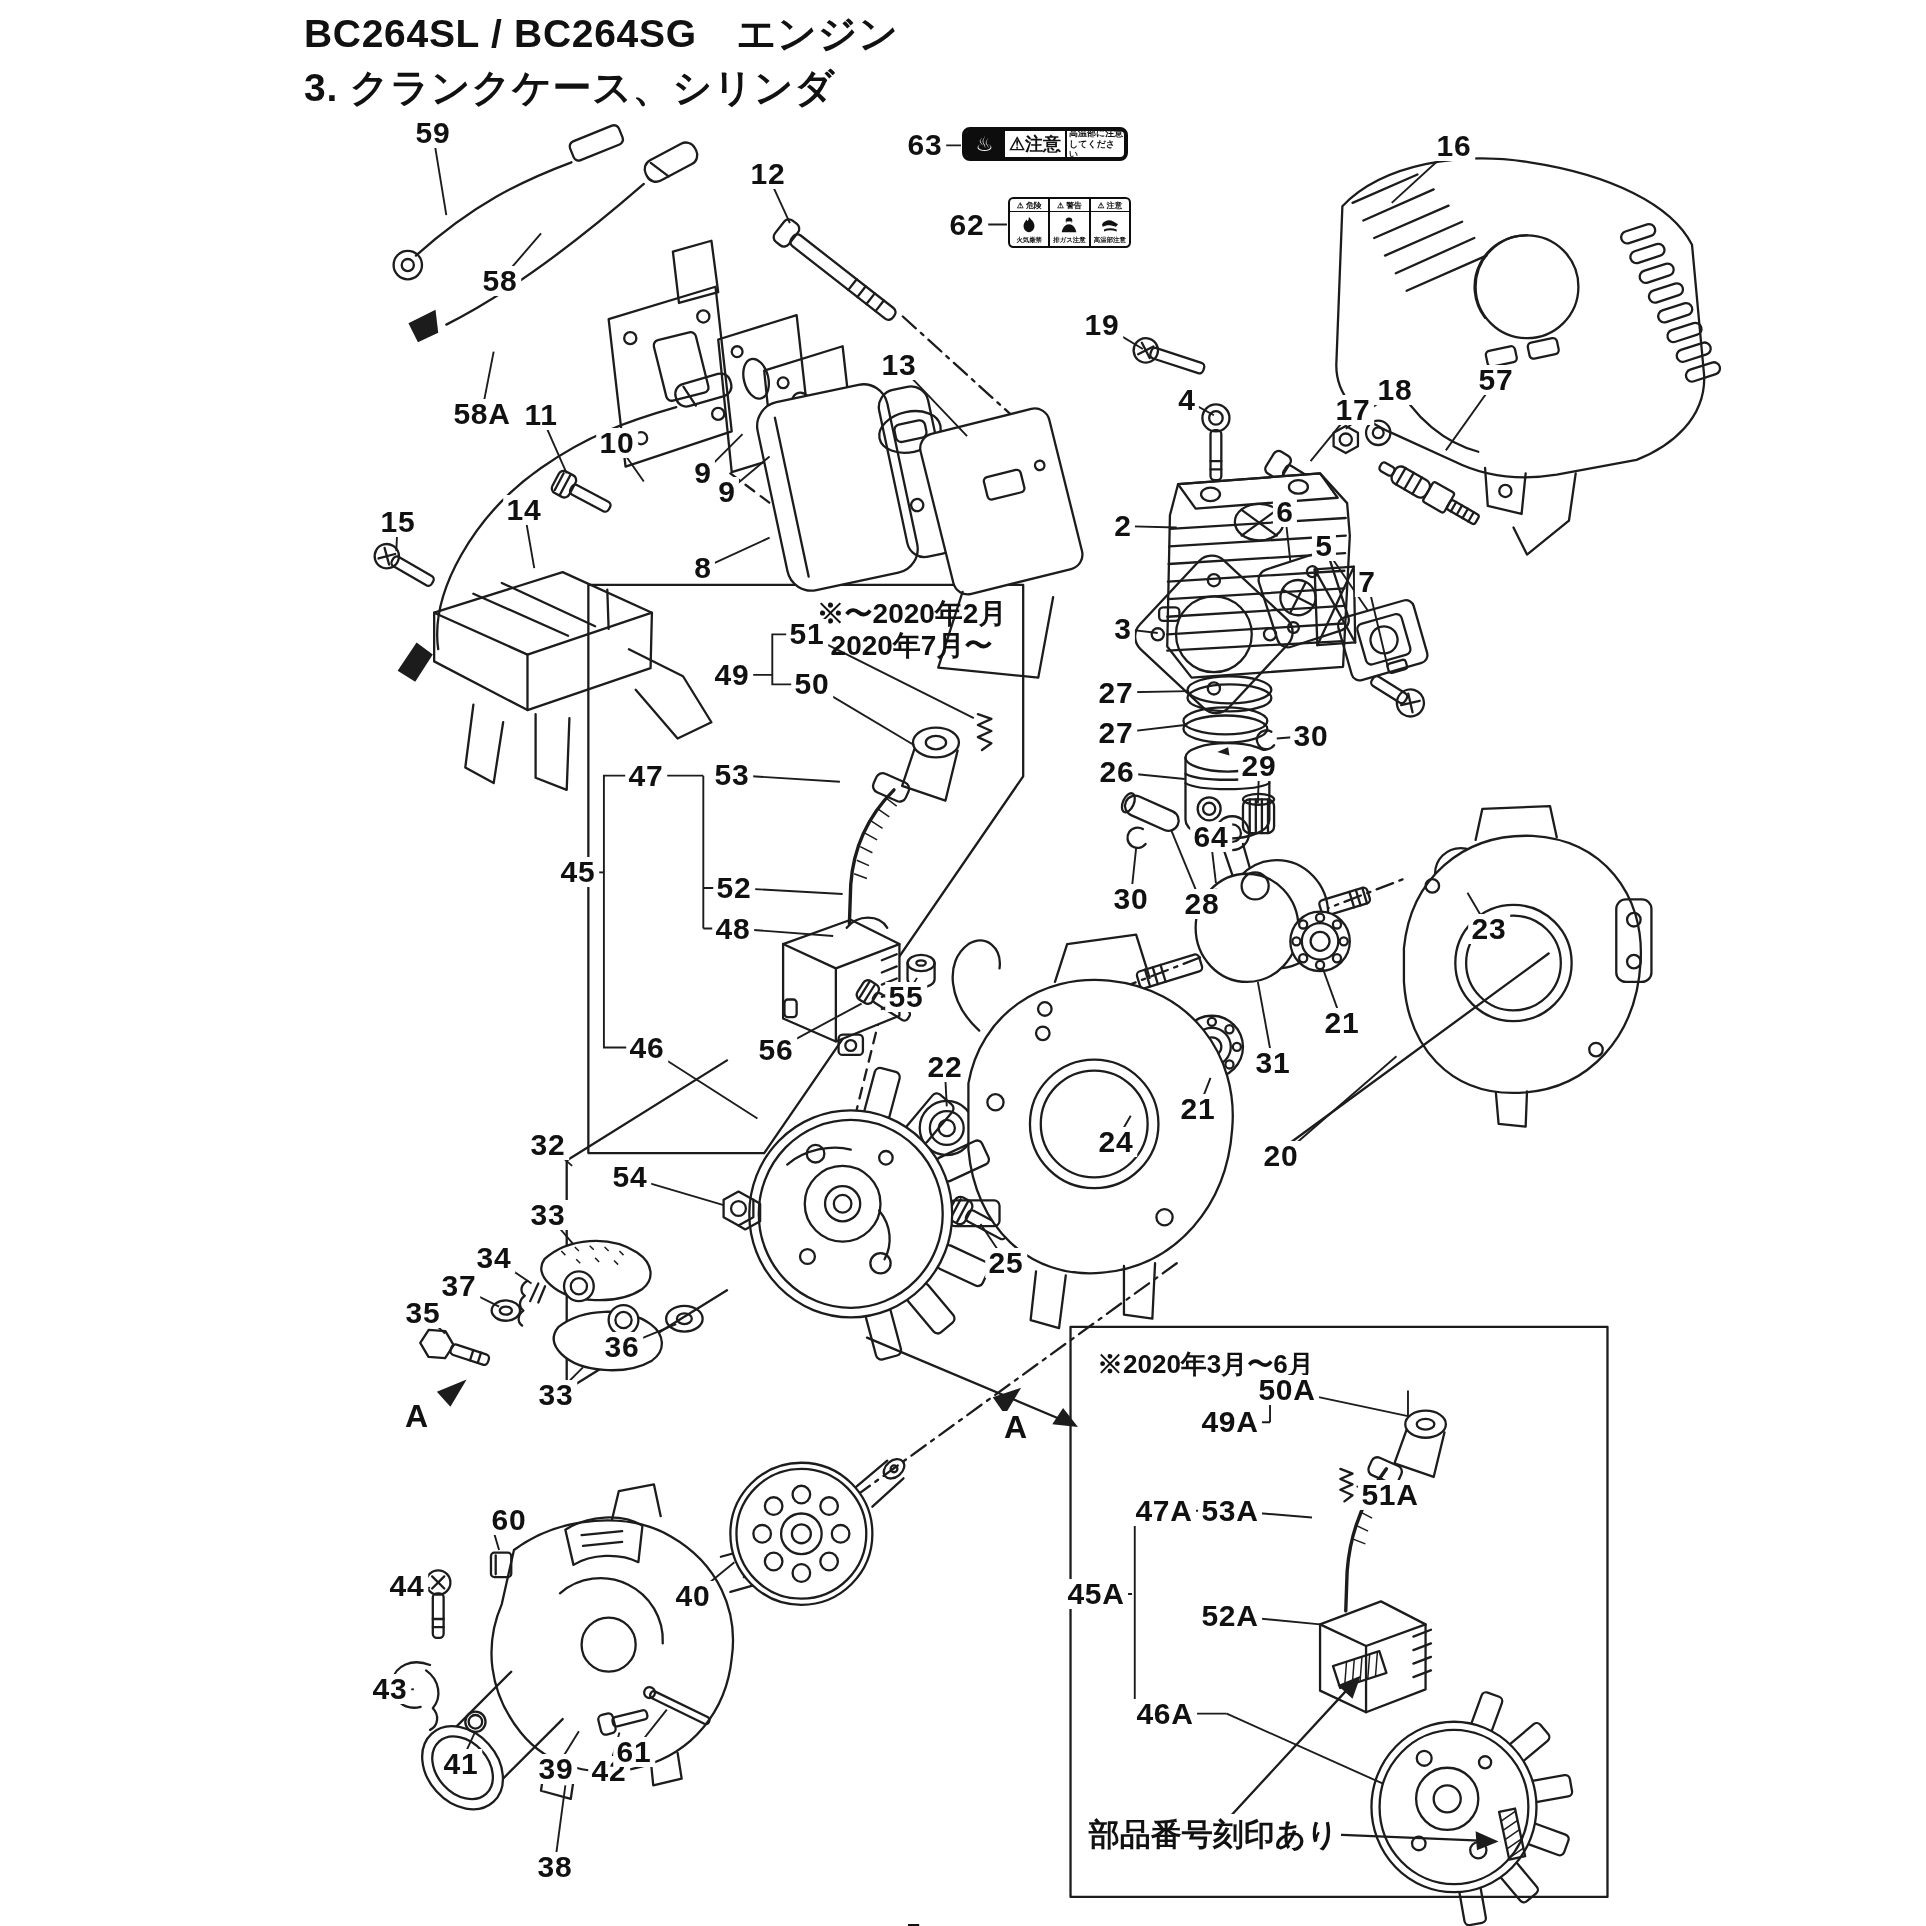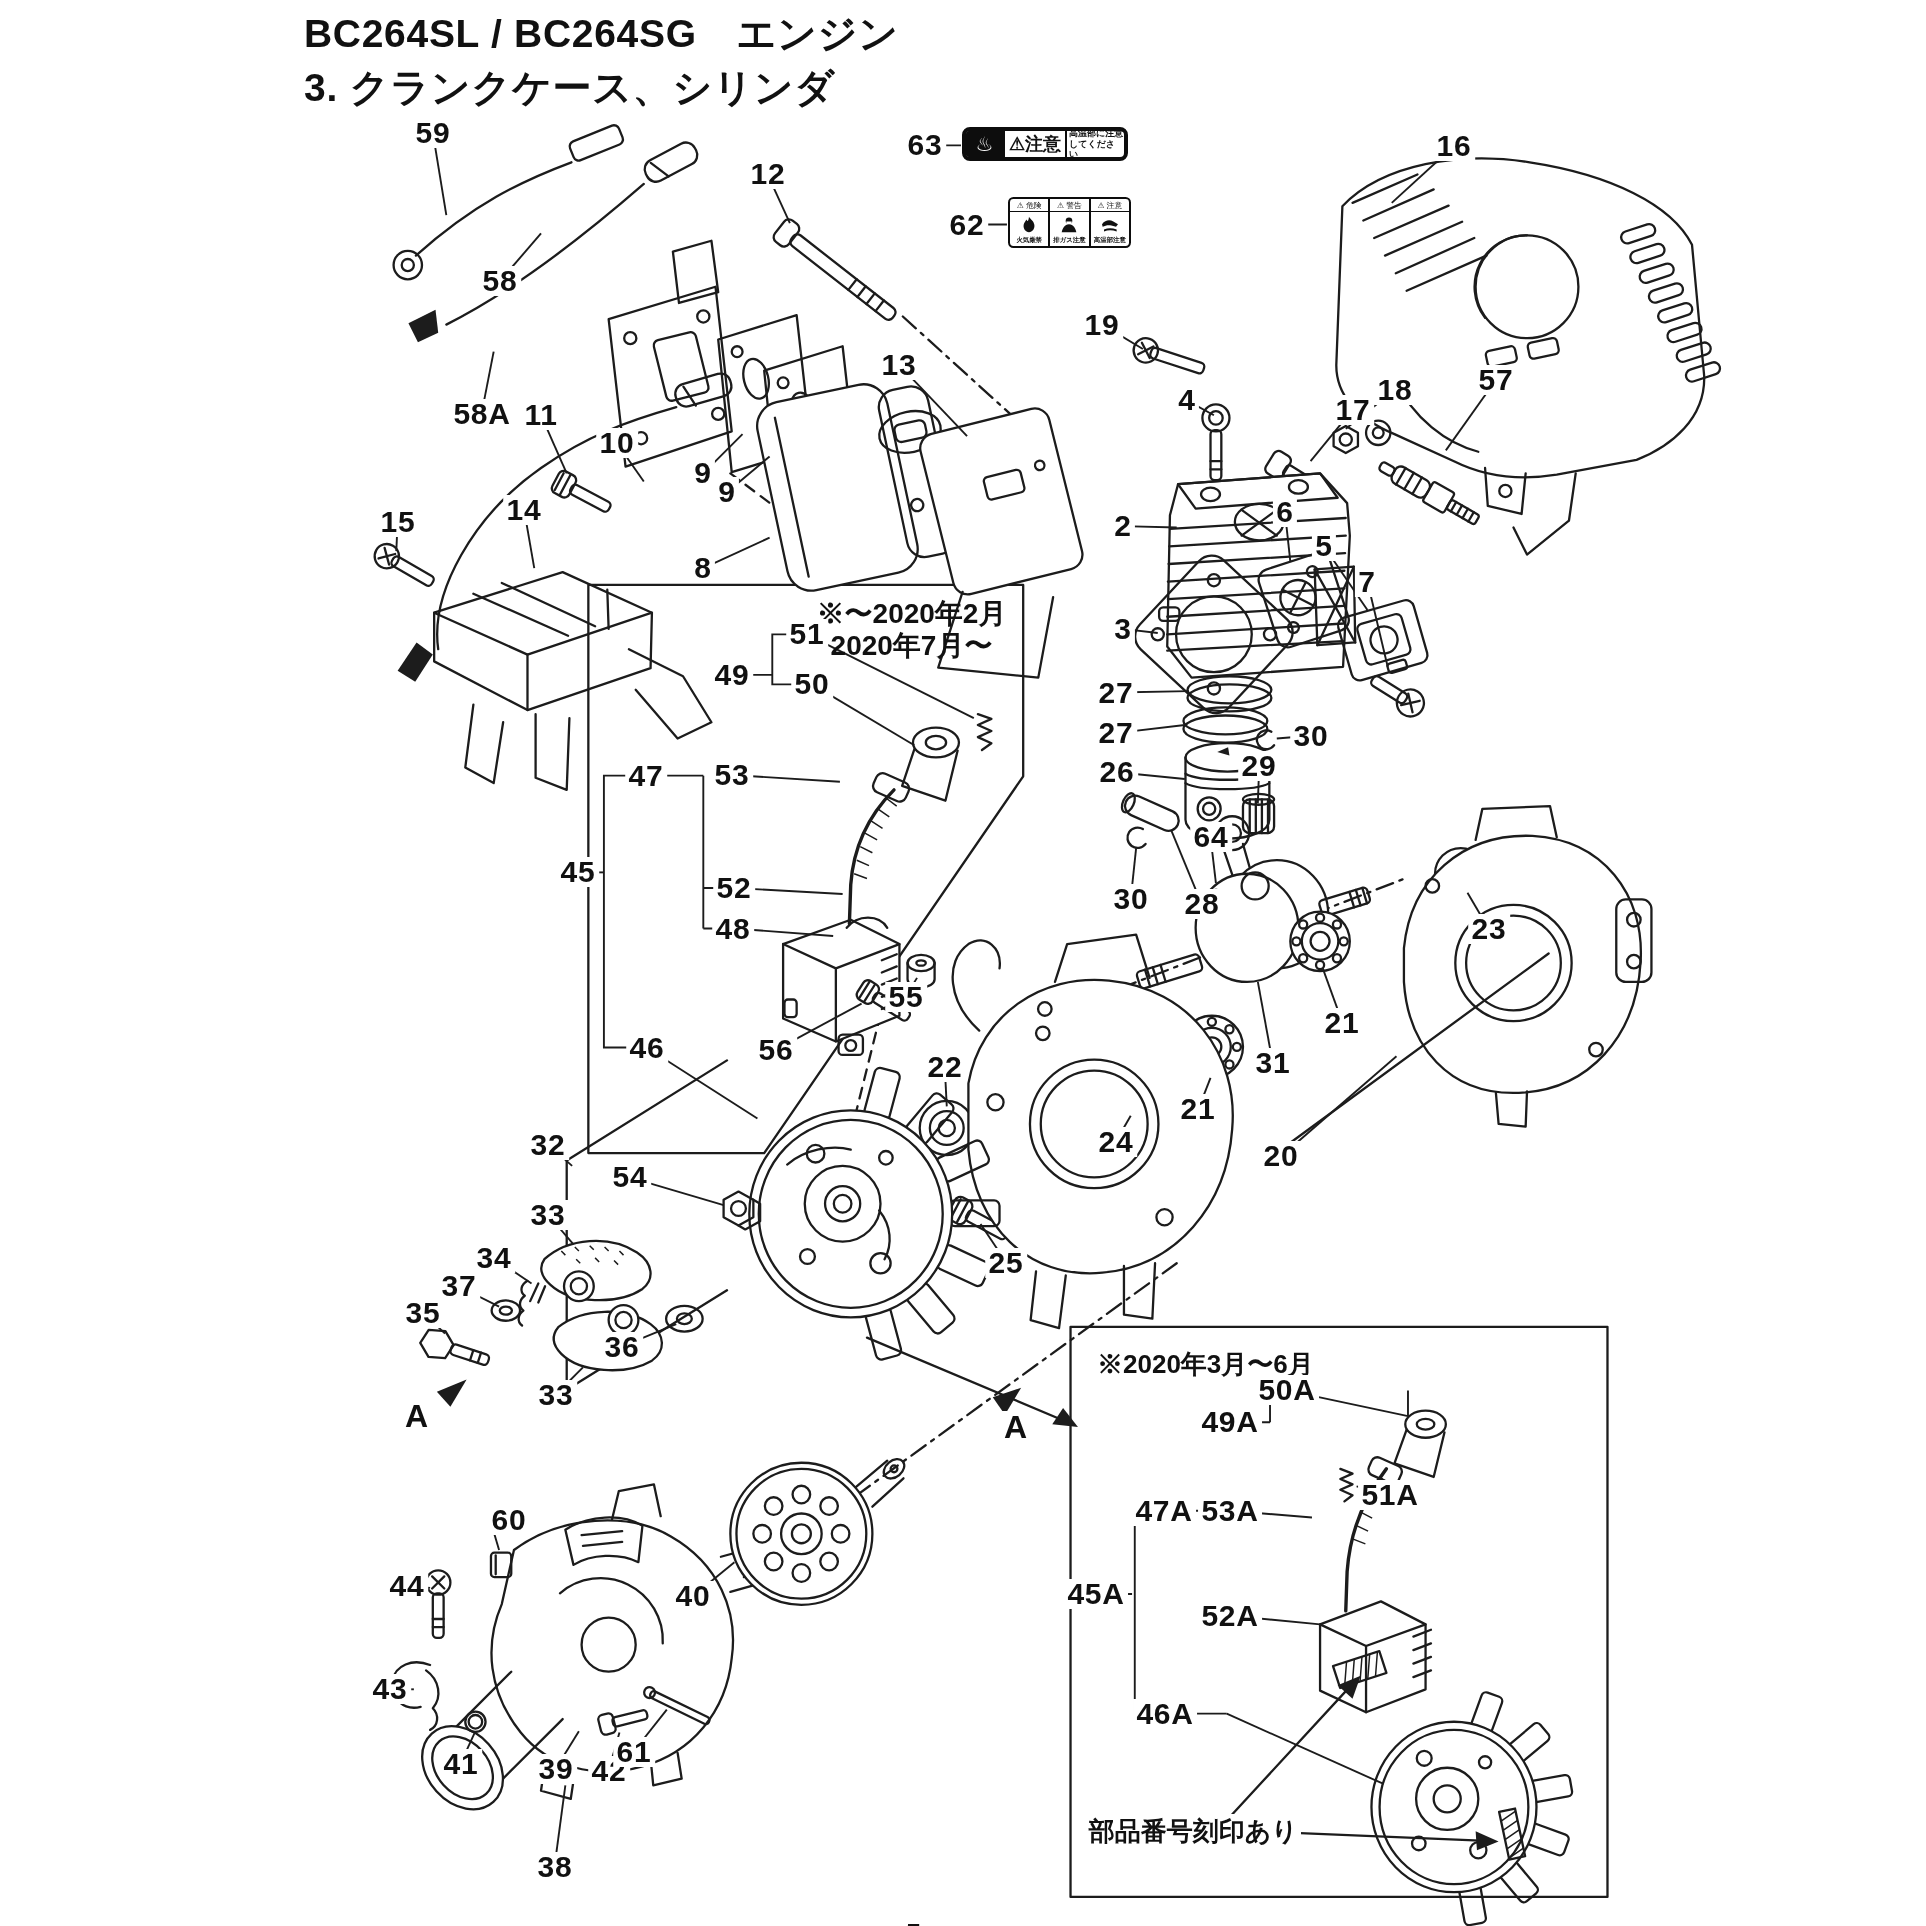--- a/index.html
+++ b/index.html
@@ -17,37 +17,37 @@
   .ldr{stroke:#1c1c1c;stroke-width:2.8;fill:none;}
   #labels-layer{position:absolute;left:0;top:0;width:100%;height:100%;}
   .plabel{position:absolute;transform:translate(-50%,-50%);background:#fff;padding:0 3.4px;
           font-size:30px;font-weight:700;letter-spacing:0.7px;white-space:nowrap;line-height:1;}
   .marker{font-size:32px;}
   .title{position:absolute;left:304px;top:6.8px;font-size:39px;font-weight:600;line-height:1.38;
          letter-spacing:0.7px;}
   .notebox-main{position:absolute;left:795px;top:598px;width:233px;text-align:center;
          font-size:28px;font-weight:700;line-height:1.15;}
   .note-inset-period{position:absolute;left:1097px;top:1347px;font-size:26px;font-weight:700;}
-  .note-inset-stamp{position:absolute;left:1086px;top:1814px;font-size:26px;font-weight:700;background:#fff;padding:0 2.7px;}
+  .note-inset-stamp{position:absolute;left:1086px;top:1814px;font-size:31px;font-weight:700;background:#fff;padding:0 2.7px;}
   .footer{position:absolute;left:906px;top:1919px;font-size:27px;font-weight:700;}
   
   .wl63{position:absolute;left:962px;top:127px;width:166px;height:34px;border:4px solid #0d0d0d;
         border-radius:8px;display:flex;align-items:stretch;background:#fff;box-sizing:border-box;}
   .wl63 .c1{width:37px;background:#0d0d0d;color:#fff;display:flex;align-items:center;justify-content:center;
         font-size:20px;border-radius:2.7px 0 0 2.7px;}
   .wl63 .c2{flex:0 0 60px;display:flex;align-items:center;justify-content:center;font-size:18px;font-weight:700;
         border-left:2.7px solid #0d0d0d;}
   .wl63 .c3{flex:1;border-left:2.7px solid #0d0d0d;display:flex;flex-direction:column;justify-content:center;
         font-size:9px;font-weight:700;line-height:1.15;padding-left:2px;}
   
   .wl62{position:absolute;left:1008px;top:197px;width:123px;height:51px;border:2.7px solid #0d0d0d;border-radius:5.4px;
         display:flex;background:#fff;box-sizing:border-box;}
   .wl62 .panel{flex:1;display:flex;flex-direction:column;border-right:2px solid #0d0d0d;}
   .wl62 .panel:last-child{border-right:none;}
-  .wl62 .hd{font-size:7.8px;font-weight:400;text-align:center;border-bottom:1.4px solid #0d0d0d;padding:0.7px 0;}
+  .wl62 .hd{font-size:7.8px;font-weight:700;text-align:center;border-bottom:1.4px solid #0d0d0d;padding:0.7px 0;}
   .wl62 .ic{flex:1;display:flex;align-items:center;justify-content:center;}
   .wl62 .cap{font-size:6.4px;font-weight:700;text-align:center;padding-bottom:0.7px;}
 </style>
 </head>
 <body>
 
 <div id="page">
 
 <svg id="art" viewBox="0 0 2848 2848">
 

